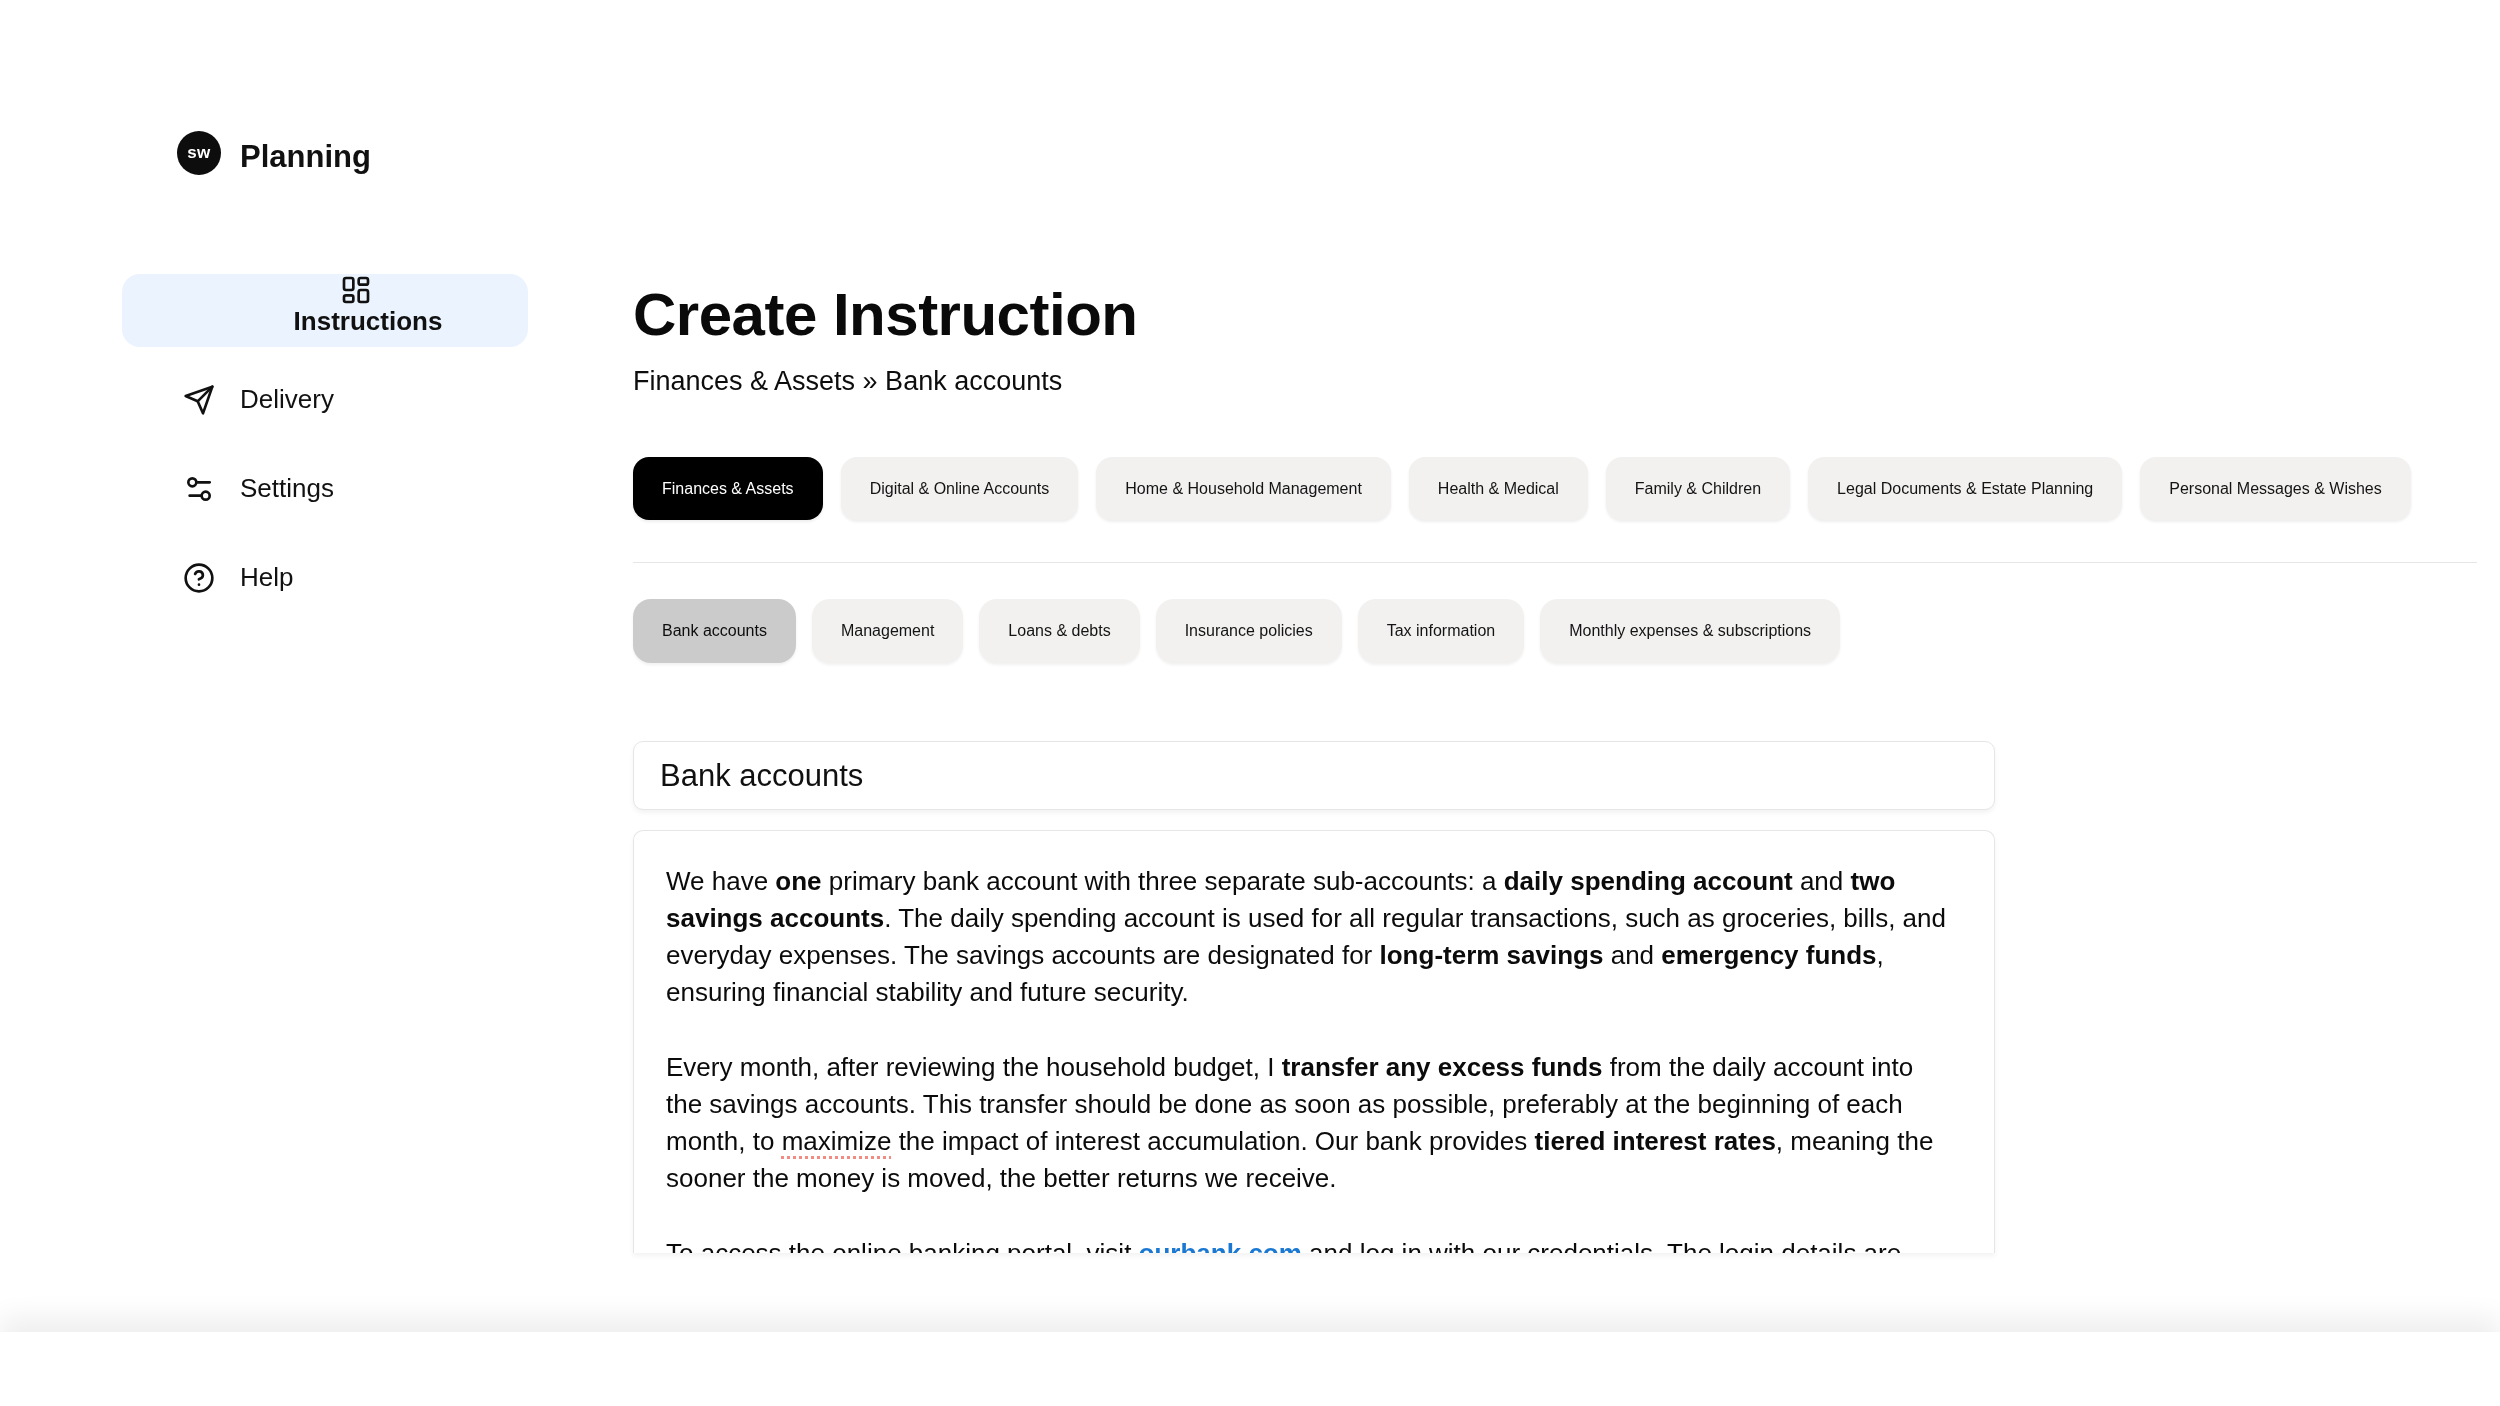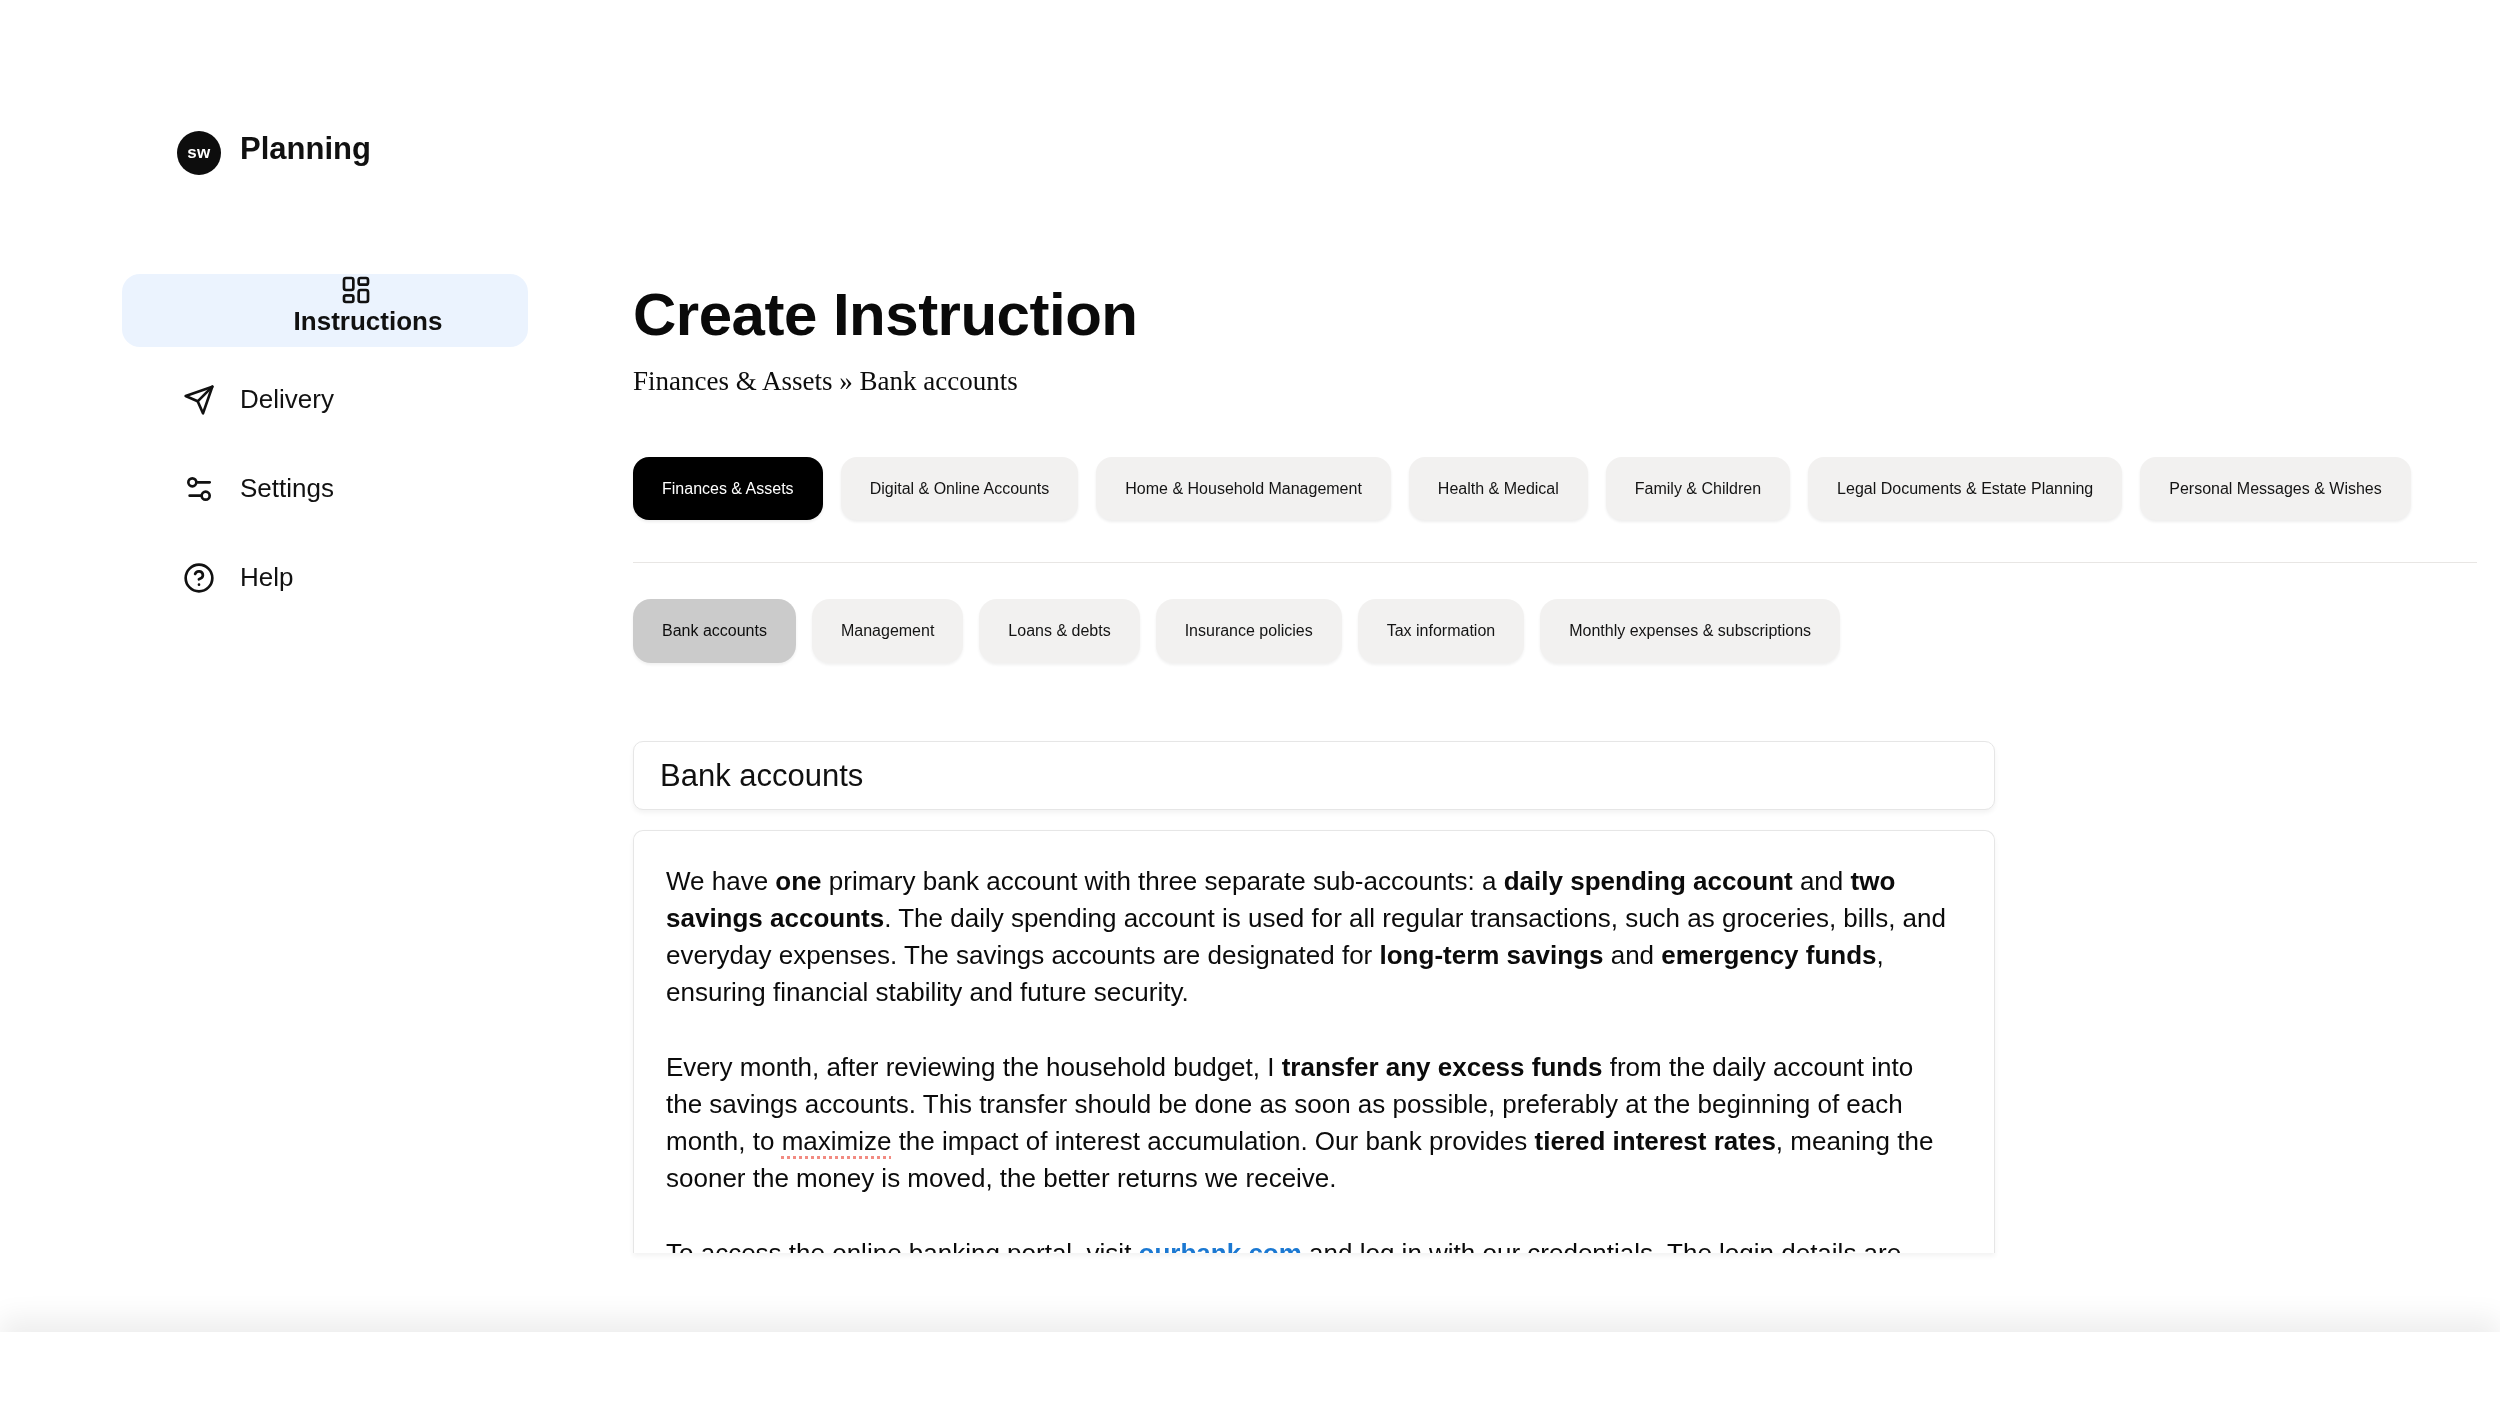--- a/index.html
+++ b/index.html
@@ -8,21 +8,21 @@
     overflow: hidden;
     background: #ffffff;
     font-family: "Liberation Sans", "DejaVu Sans", sans-serif;
     color: #0b0b0b;
   }
   .stage { position: absolute; inset: 0; width: 2500px; height: 1406px; }
 
   
   .brand {
     position: absolute; left: 177px; top: 131px;
-    display: flex; align-items: flex-start; gap: 19px;
+    display: flex; align-items: flex-end; gap: 19px;
   }
   .brand-logo {
     width: 44px; height: 44px; border-radius: 50%;
     background: #0d0d0d; color: #ffffff;
     display: flex; align-items: center; justify-content: center;
     font-weight: 700; font-size: 17px; letter-spacing: 0.5px;
   }
   .brand-name { font-size: 31px; font-weight: 700; color: #111; }
 
   .side-nav { position: absolute; left: 122px; top: 274px; width: 406px; }
@@ -39,21 +39,21 @@
   .nav-icon svg { width: 32px; height: 32px; }
   .nav-label { margin-left: 25px; font-size: 26px; }
 
   
   .main { position: absolute; left: 633px; top: 0; width: 1844px; }
   .page-title {
     margin-top: 283px;
     font-size: 60px; font-weight: 700; line-height: 1.05;
     letter-spacing: -0.5px; color: #0a0a0a;
   }
-  .breadcrumb { margin-top: 20px; font-size: 27px; font-weight: 500; color: #0d0d0d; font-family: Liberation Serif, serif; }
+  .breadcrumb { margin-top: 20px; font-size: 27px; font-weight: 500; color: #0d0d0d; }
 
   .pill-row { display: flex; flex-wrap: wrap; gap: 20px 18px; }
   .cat-pills { margin-top: 60px; }
   .pill {
     display: inline-flex; align-items: center; justify-content: center;
     height: 63px; padding: 8px 29px;
     background: #f2f1f0; border-radius: 16px;
     font-size: 16px; color: #141414;
     box-shadow: 0 2px 3px rgba(0,0,0,0.07);
     cursor: pointer; white-space: nowrap;

